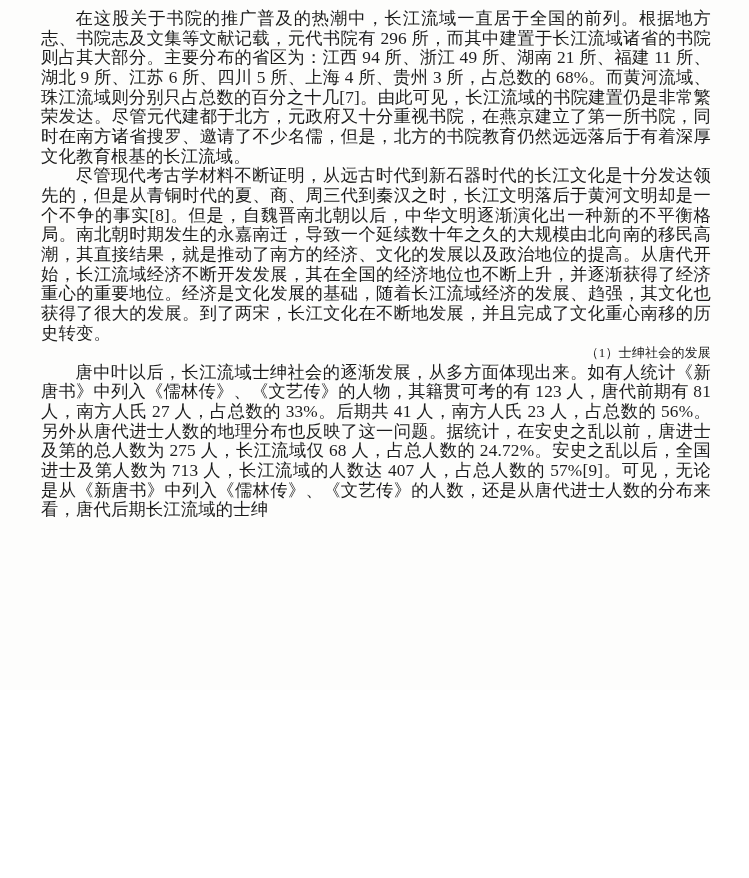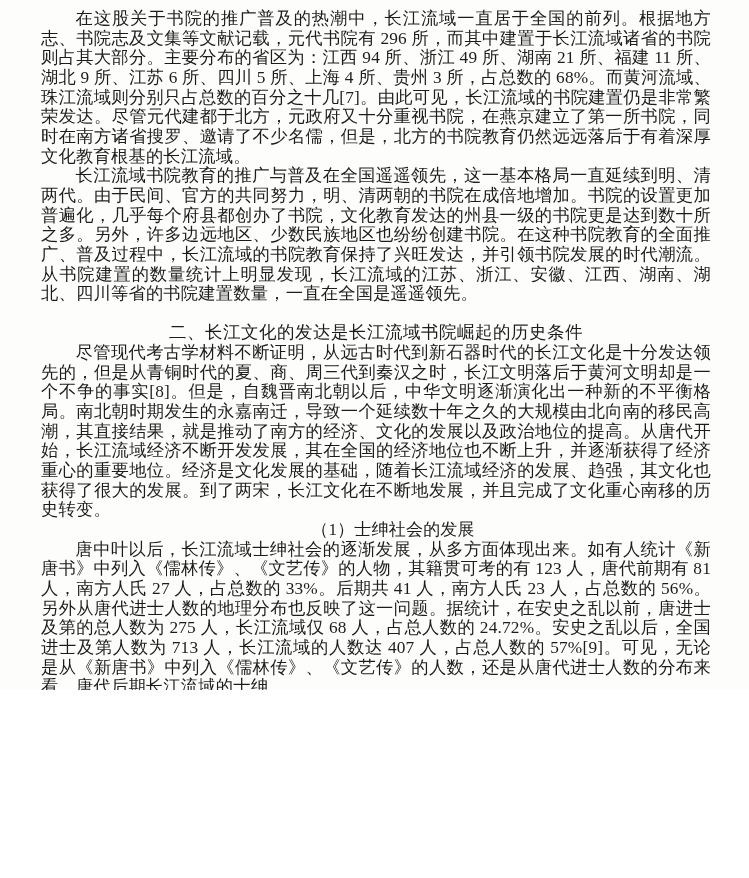--- a/index.html
+++ b/index.html
@@ -31,30 +31,28 @@
     margin: 19.65px 0 0 0;
     font-size: 17.5px;
     line-height: 19.65px;
     font-weight: normal;
     text-align: center;
     text-indent: 0;
     letter-spacing: 0.5px;
   }
   .subsection {
     margin: 0;
-    font-size: 17px;
+    font-size: 13px;
     line-height: 19.65px;
-    text-align: center;
+    text-align: right;
     text-indent: 2em;
     letter-spacing: 0.2px;
   }
 </style>
 </head>
 <body>
 
 <div class="page" style="background: rgb(253, 253, 252); color: rgb(28, 28, 28);">
   <p class="para">在这股关于书院的推广普及的热潮中，长江流域一直居于全国的前列。根据地方志、书院志及文集等文献记载，元代书院有 296 所，而其中建置于长江流域诸省的书院则占其大部分。主要分布的省区为：江西 94 所、浙江 49 所、湖南 21 所、福建 11 所、湖北 9 所、江苏 6 所、四川 5 所、上海 4 所、贵州 3 所，占总数的 68%。而黄河流域、珠江流域则分别只占总数的百分之十几[7]。由此可见，长江流域的书院建置仍是非常繁荣发达。尽管元代建都于北方，元政府又十分重视书院，在燕京建立了第一所书院，同时在南方诸省搜罗、邀请了不少名儒，但是，北方的书院教育仍然远远落后于有着深厚文化教育根基的长江流域。</p>
-  <p class="para">长江流域书院教育的推广与普及在全国遥遥领先，这一基本格局一直延续到明、清两代。由于民间、官方的共同努力，明、清两朝的书院在成倍地增加。书院的设置更加普遍化，几乎每个府县都创办了书院，文化教育发达的州县一级的书院更是达到数十所之多。另外，许多边远地区、少数民族地区也纷纷创建书院。在这种书院教育的全面推广、普及过程中，长江流域的书院教育保持了兴旺发达，并引领书院发展的时代潮流。从书院建置的数量统计上明显发现，长江流域的江苏、浙江、安徽、江西、湖南、湖北、四川等省的书院建置数量，一直在全国是遥遥领先。</p>
-  <h2 class="section-heading">二、长江文化的发达是长江流域书院崛起的历史条件</h2>
   <p class="para">尽管现代考古学材料不断证明，从远古时代到新石器时代的长江文化是十分发达领先的，但是从青铜时代的夏、商、周三代到秦汉之时，长江文明落后于黄河文明却是一个不争的事实[8]。但是，自魏晋南北朝以后，中华文明逐渐演化出一种新的不平衡格局。南北朝时期发生的永嘉南迁，导致一个延续数十年之久的大规模由北向南的移民高潮，其直接结果，就是推动了南方的经济、文化的发展以及政治地位的提高。从唐代开始，长江流域经济不断开发发展，其在全国的经济地位也不断上升，并逐渐获得了经济重心的重要地位。经济是文化发展的基础，随着长江流域经济的发展、趋强，其文化也获得了很大的发展。到了两宋，长江文化在不断地发展，并且完成了文化重心南移的历史转变。</p>
   <p class="subsection">（1）士绅社会的发展</p>
   <p class="para">唐中叶以后，长江流域士绅社会的逐渐发展，从多方面体现出来。如有人统计《新唐书》中列入《儒林传》、《文艺传》的人物，其籍贯可考的有 123 人，唐代前期有 81 人，南方人氏 27 人，占总数的 33%。后期共 41 人，南方人氏 23 人，占总数的 56%。另外从唐代进士人数的地理分布也反映了这一问题。据统计，在安史之乱以前，唐进士及第的总人数为 275 人，长江流域仅 68 人，占总人数的 24.72%。安史之乱以后，全国进士及第人数为 713 人，长江流域的人数达 407 人，占总人数的 57%[9]。可见，无论是从《新唐书》中列入《儒林传》、《文艺传》的人数，还是从唐代进士人数的分布来看，唐代后期长江流域的士绅</p>
 </div>
 
 </body></html>

